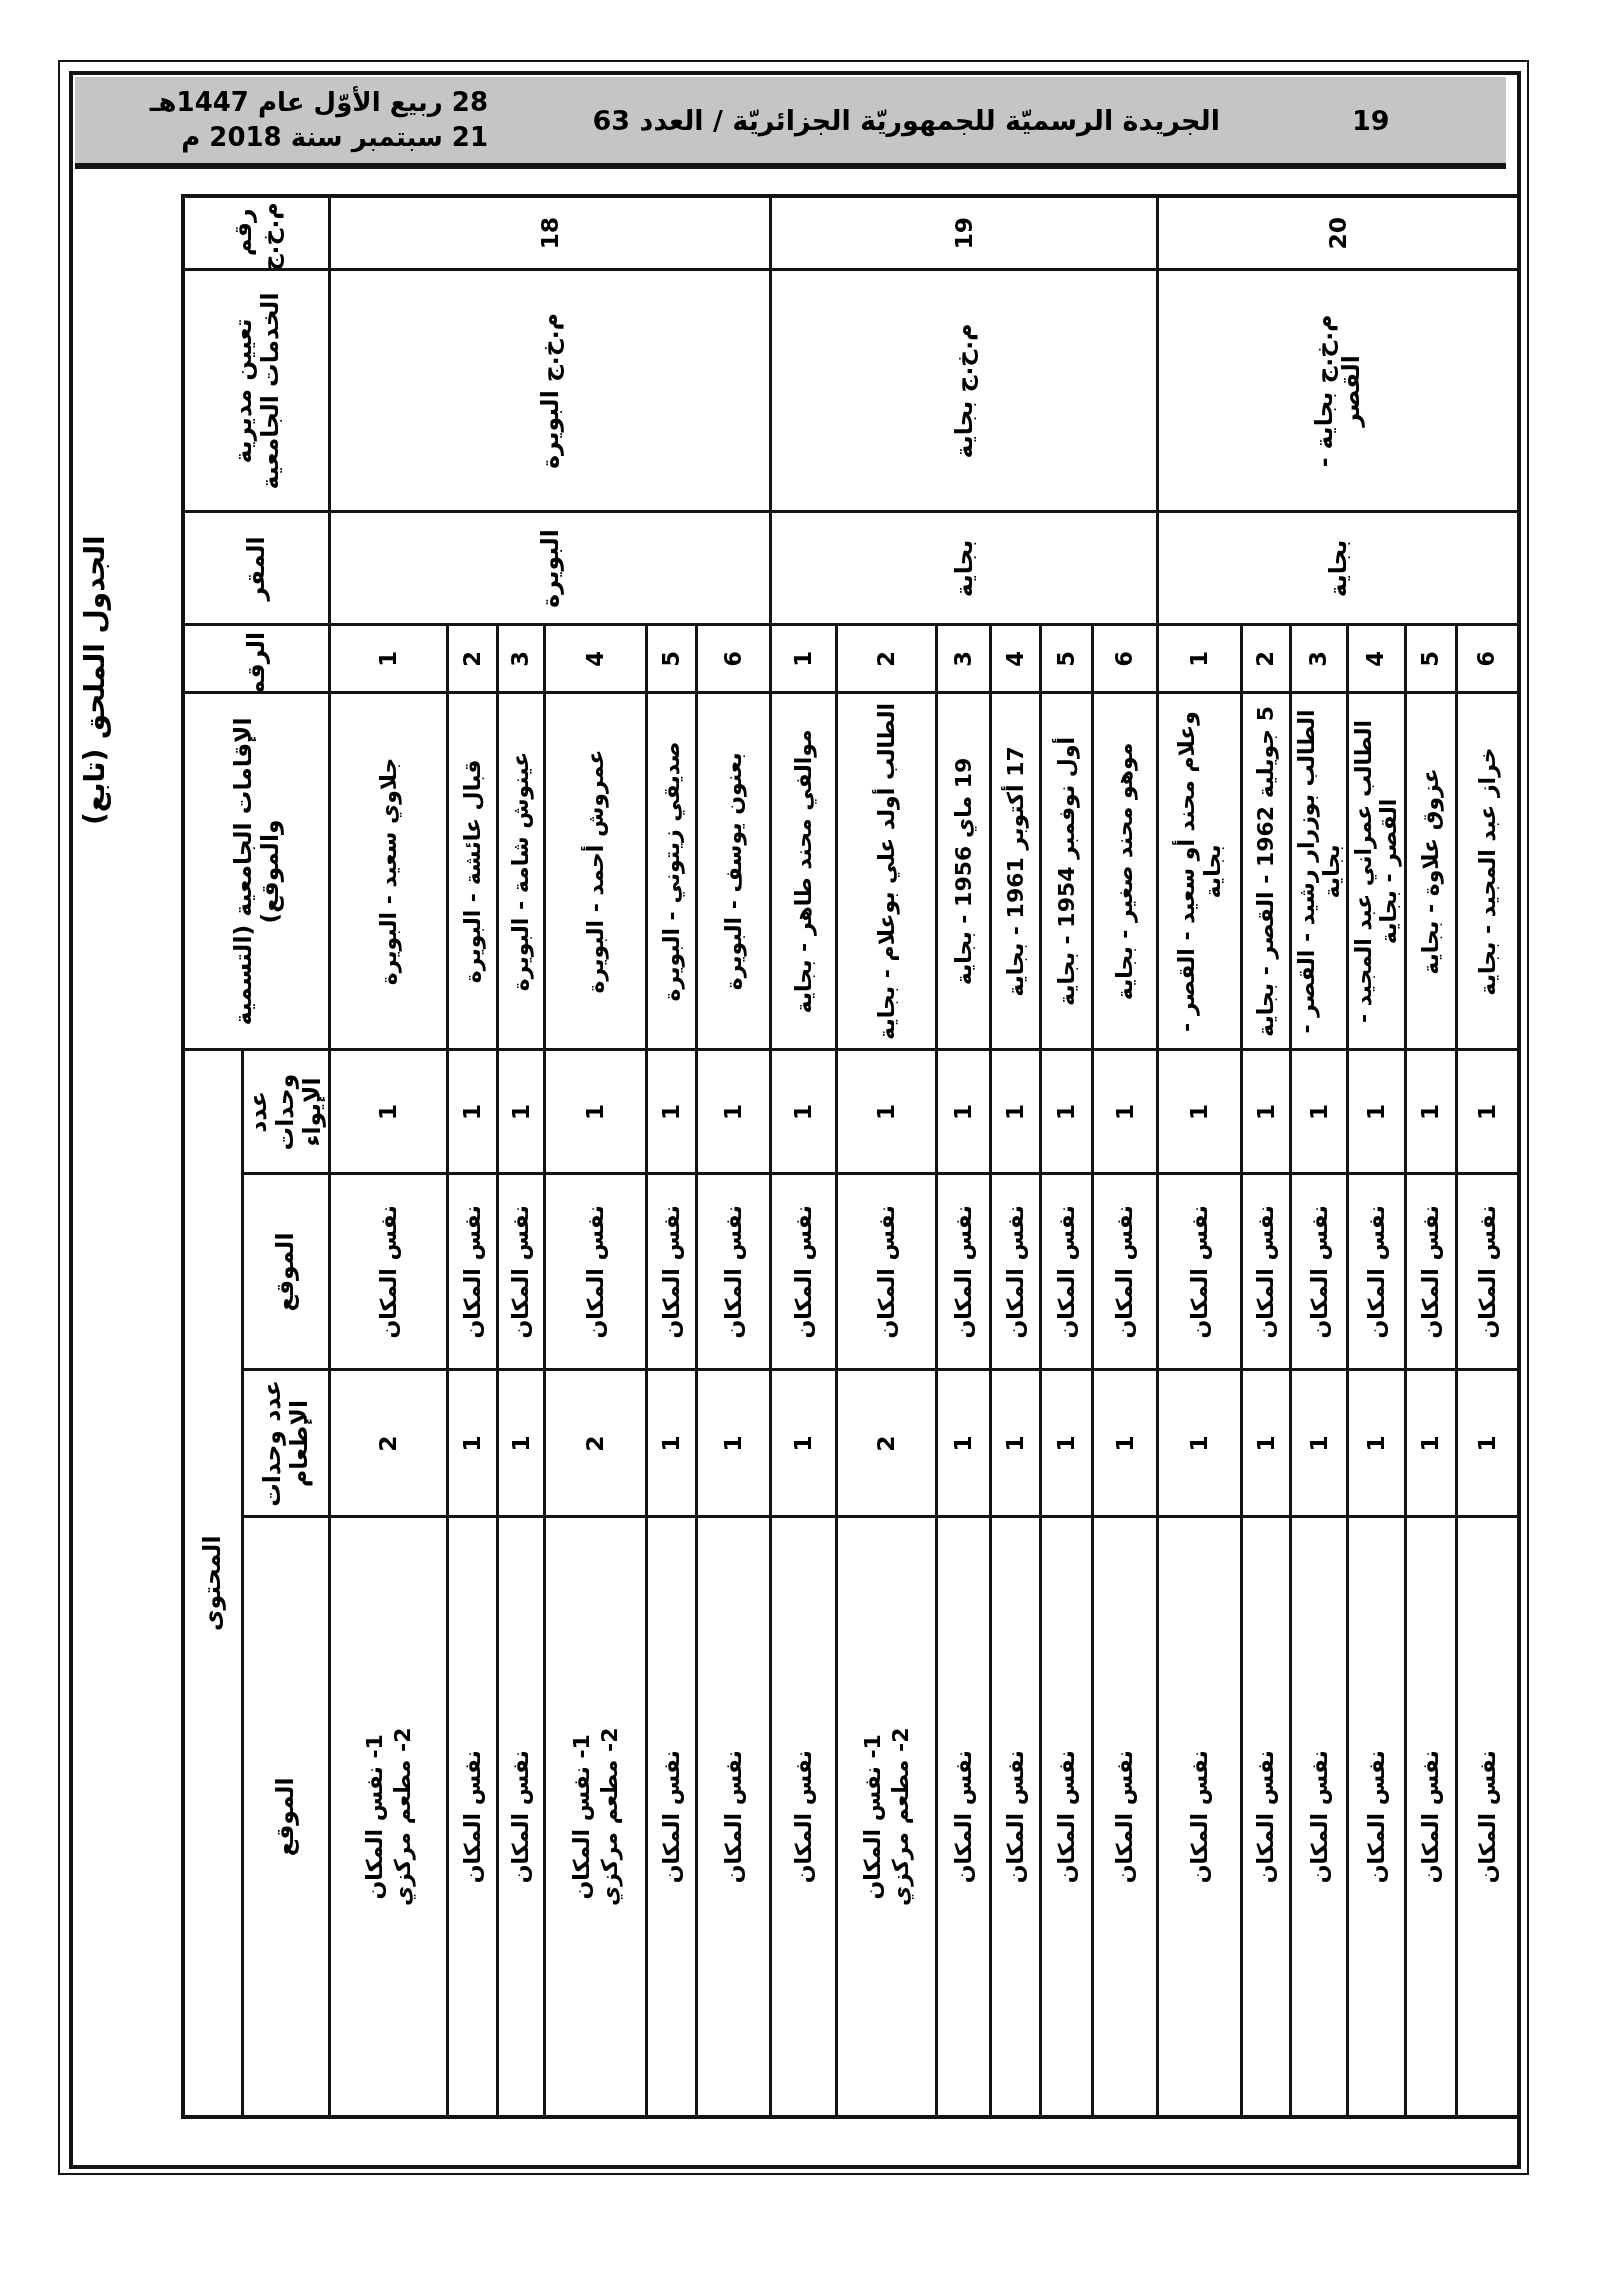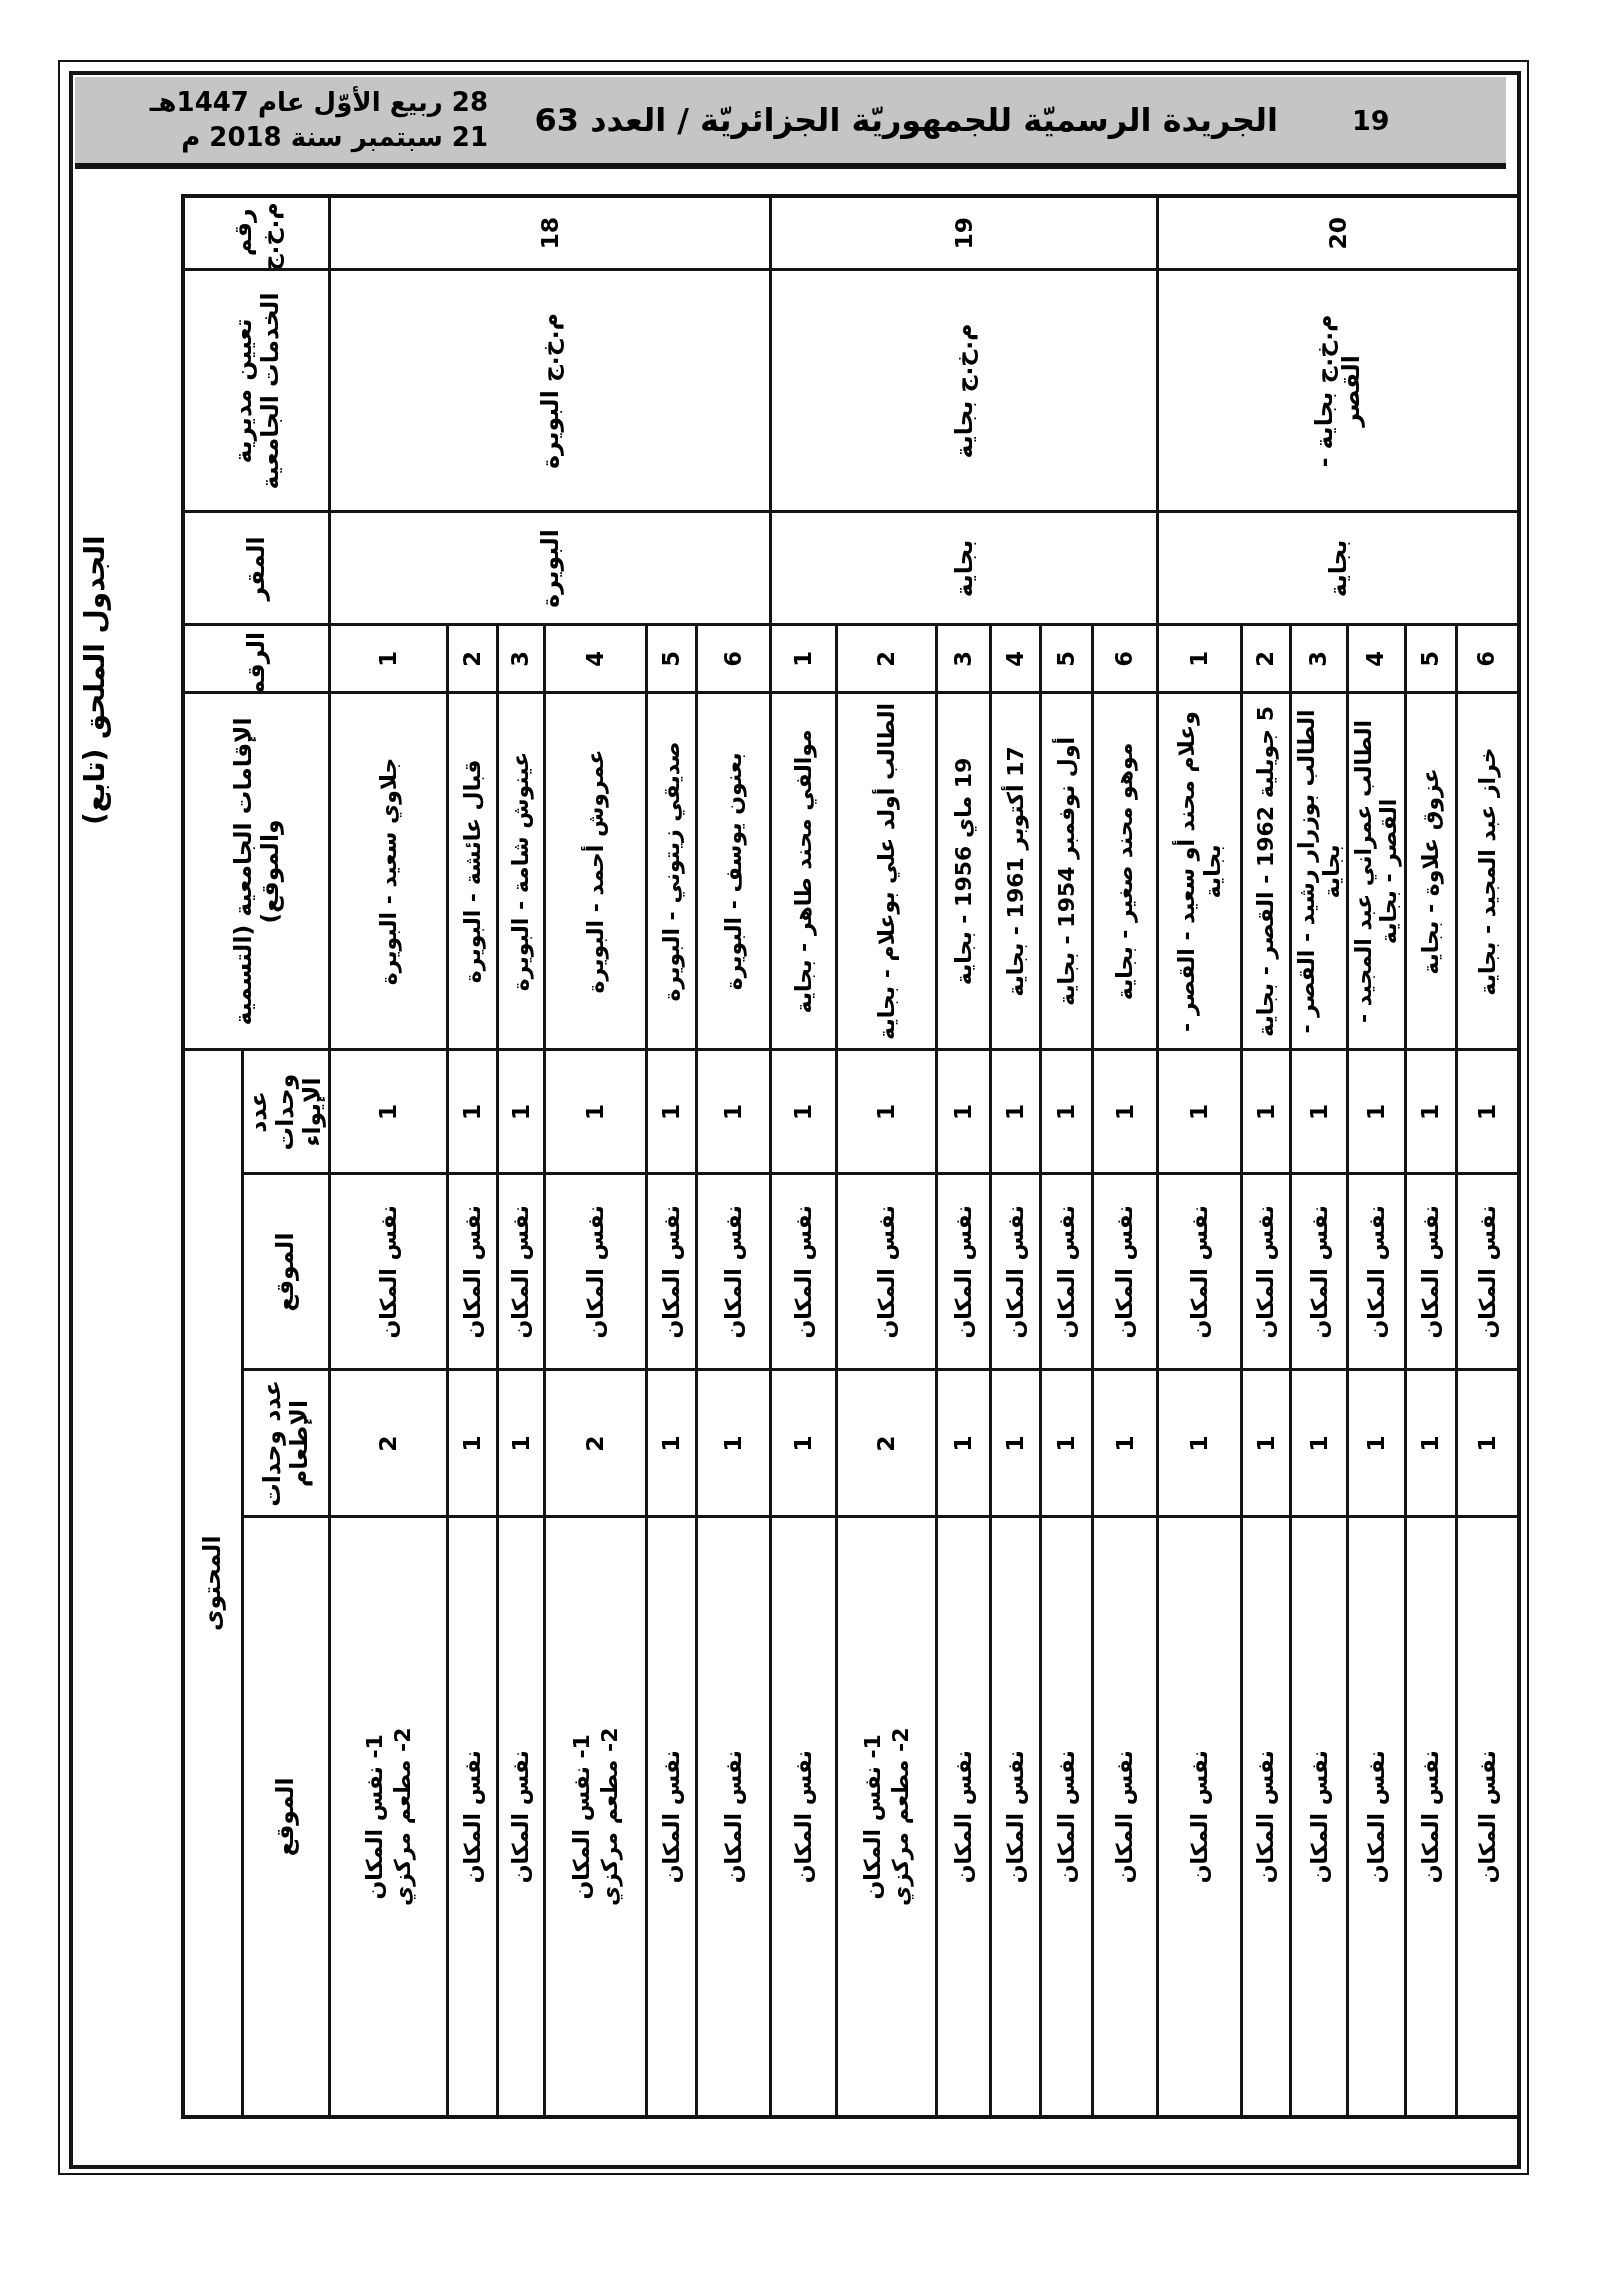--- a/index.html
+++ b/index.html
@@ -14,21 +14,21 @@
               border:4.5px solid #141414; }
   
   .masthead {
     position:absolute; left:75px; top:77px; width:1431px; height:92px;
     background:#c5c5c5; border-bottom:6.3px solid #141414; box-sizing:border-box;
     display:flex; flex-direction:row-reverse; align-items:center; direction:rtl;
     font-weight:bold;
   }
   .mh-dates { width:389px; text-align:right; padding-left:24px; padding-right:14.5px;
               font-size:26px; line-height:1.35; direction:rtl; white-space:nowrap; }
-  .mh-title { flex:1; text-align:center; font-size:32px; direction:rtl; }
+  .mh-title { flex:1; text-align:center; font-size:27px; direction:rtl; }
   .mh-page  { width:154px; text-align:left; padding-left:42px; font-size:27px; }
   
   .side-title {
     position:absolute; left:78px; top:825px; transform-origin:0 0;
     transform:rotate(-90deg); font-size:28px; font-weight:bold;
     direction:rtl; white-space:nowrap;
   }
   
   .table-rot {
     position:absolute; left:181px; top:197px; width:1922px; height:1303px;

